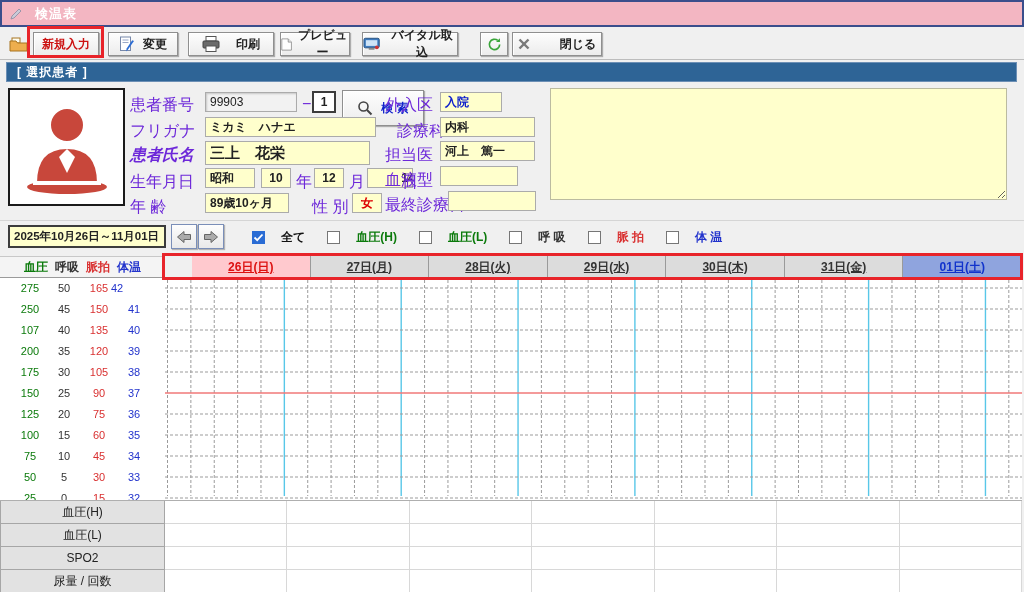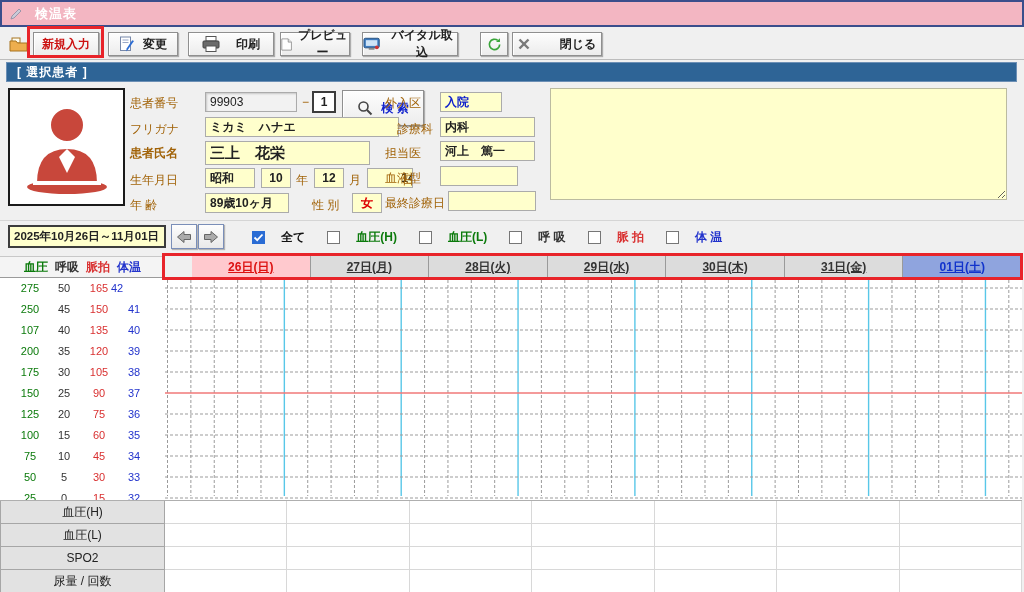--- a/index.html
+++ b/index.html
@@ -19,22 +19,22 @@
 
   
   .red-box{position:absolute;border:3px solid #E8242A;pointer-events:none;z-index:50;background:transparent;}
 
   
   .section-header{position:absolute;left:6px;top:62px;width:1011px;height:20px;background:#2E6496;color:#FFFFFF;font-weight:bold;display:flex;align-items:center;padding-left:10px;letter-spacing:1px;border:1px solid #6C8FB5;}
 
   
   .patient-panel{position:absolute;left:0;top:84px;width:1024px;height:136px;}
   .photo-box{position:absolute;left:8px;top:4px;width:117px;height:118px;background:#FFFFFF;border:2px solid #1A1A1A;display:flex;align-items:center;justify-content:center;}
-  .flabel{position:absolute;font-size:12px;color:#a16207;white-space:nowrap;}
-  .flabel.bold{font-weight:bold;}
+  .flabel{position:absolute;font-size:16px;color:#6d28d9;white-space:nowrap;}
+  .flabel.bold{font-weight:bold;font-style:italic;}
   .field{position:absolute;background:#FFFFCC;border:1px solid #ABABAB;display:flex;align-items:center;padding:0 4px;font-weight:bold;font-size:12px;color:#222;white-space:nowrap;overflow:hidden;}
   .field.gray{background:#F2F2F2;box-shadow:inset 1px 1px 2px rgba(0,0,0,0.18);font-weight:normal;}
   .field.strong{border:2px solid #3C3C3C;background:#FFFFFF;justify-content:center;}
   .field.center{justify-content:center;}
   .blue-text{color:#1122CC;}
   .red-text{color:#DD0000;}
   .name-big{font-size:15px;}
   .search-btn{position:absolute;left:342px;top:6px;width:82px;height:36px;}
   .search-btn .lbl{color:#1122CC;}
   .memo{position:absolute;left:550px;top:4px;width:457px;height:112px;background:#FFFFCC;border:1px solid #BBBBA0;resize:both;font-family:"Liberation Sans",sans-serif;font-size:12px;padding:3px;}
@@ -160,21 +160,21 @@
     <div class="field strong" style="left:312px;top:7px;width:24px;height:22px;">1</div>
     <button class="tbtn search-btn">
       <svg width="16" height="16" viewBox="0 0 16 16">
         <circle cx="6.5" cy="6.5" r="4.5" fill="none" stroke="#444444" stroke-width="1.6"></circle>
         <line x1="10" y1="10" x2="14.5" y2="14.5" stroke="#444444" stroke-width="2"></line>
       </svg>
       <span class="lbl">検 索</span>
     </button>
 
     <span class="flabel" style="left:130px;top:37px;">フリガナ</span>
-    <div class="field" style="left:205px;top:33px;width:194px;height:20px;">ミカミ　ハナエ</div>
+    <div class="field" style="left:205px;top:33px;width:171px;height:20px;">ミカミ　ハナエ</div>
 
     <span class="flabel bold" style="left:130px;top:61px;">患者氏名</span>
     <div class="field name-big" style="left:205px;top:57px;width:165px;height:24px;">三上　花栄</div>
 
     <span class="flabel" style="left:130px;top:88px;">生年月日</span>
     <div class="field" style="left:205px;top:84px;width:50px;height:20px;">昭和</div>
     <div class="field center" style="left:261px;top:84px;width:30px;height:20px;">10</div>
     <span class="flabel" style="left:296px;top:88px;">年</span>
     <div class="field center" style="left:314px;top:84px;width:30px;height:20px;">12</div>
     <span class="flabel" style="left:349px;top:88px;">月</span>

